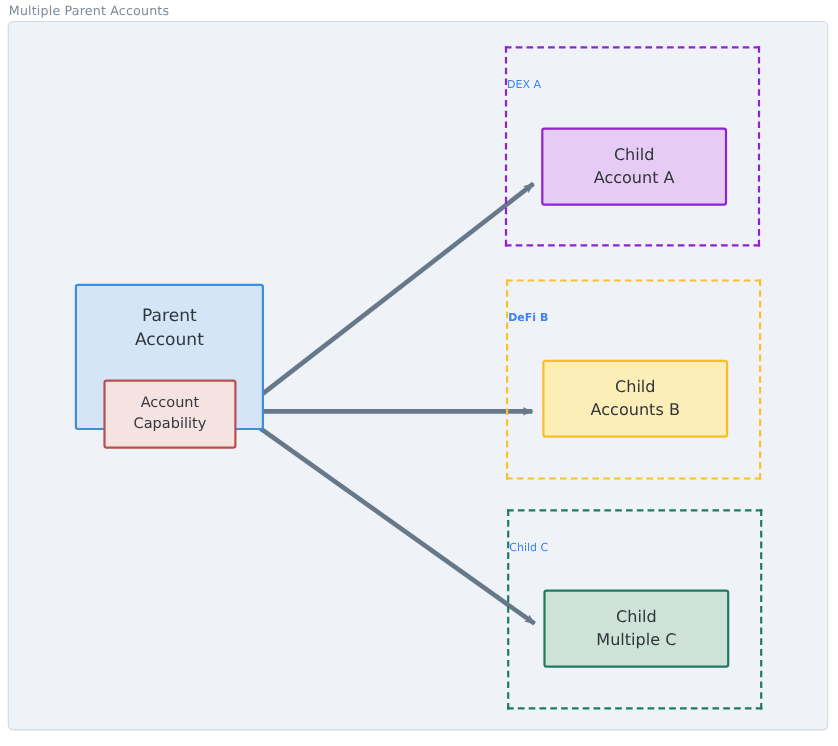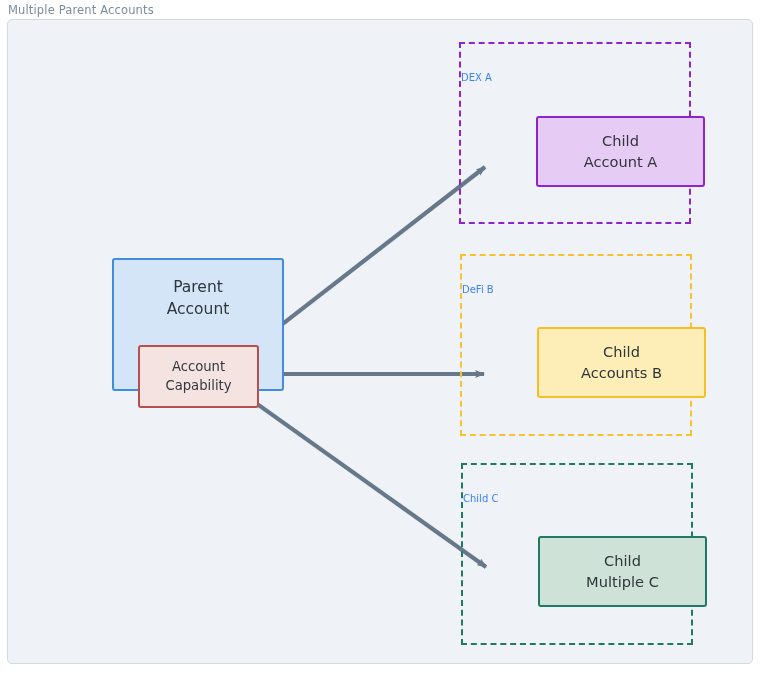--- a/index.html
+++ b/index.html
@@ -48,21 +48,20 @@
   .node {
     position: absolute;
     box-sizing: border-box;
     display: flex;
     flex-direction: column;
     align-items: center;
     justify-content: center;
     text-align: center;
     color: #30353b;
     line-height: 1.38;
-    margin-left: 44px;
   }
   .node-line { display: block; white-space: nowrap; }
 
   
   #parent-account {
     left: 68px;
     top: 258px;
     width: 172px;
     height: 133px;
     background: #d4e5f7;
@@ -113,21 +112,21 @@
     width: 232px; height: 182px;
     border-color: #8e24cf;
   }
   #group-dex-a .group-title { top: 28px; }
 
   #group-defi-b {
     left: 460px; top: 254px;
     width: 232px; height: 182px;
     border-color: #fbc02d;
   }
-  #group-defi-b .group-title { top: 28px; }
+  #group-defi-b .group-title { top: 28px; font-weight: bold; }
 
   #group-game-c {
     left: 461px; top: 463px;
     width: 232px; height: 182px;
     border-color: #1e7a62;
   }
   #group-game-c .group-title { top: 28px; }
 
   
   .child-node {

